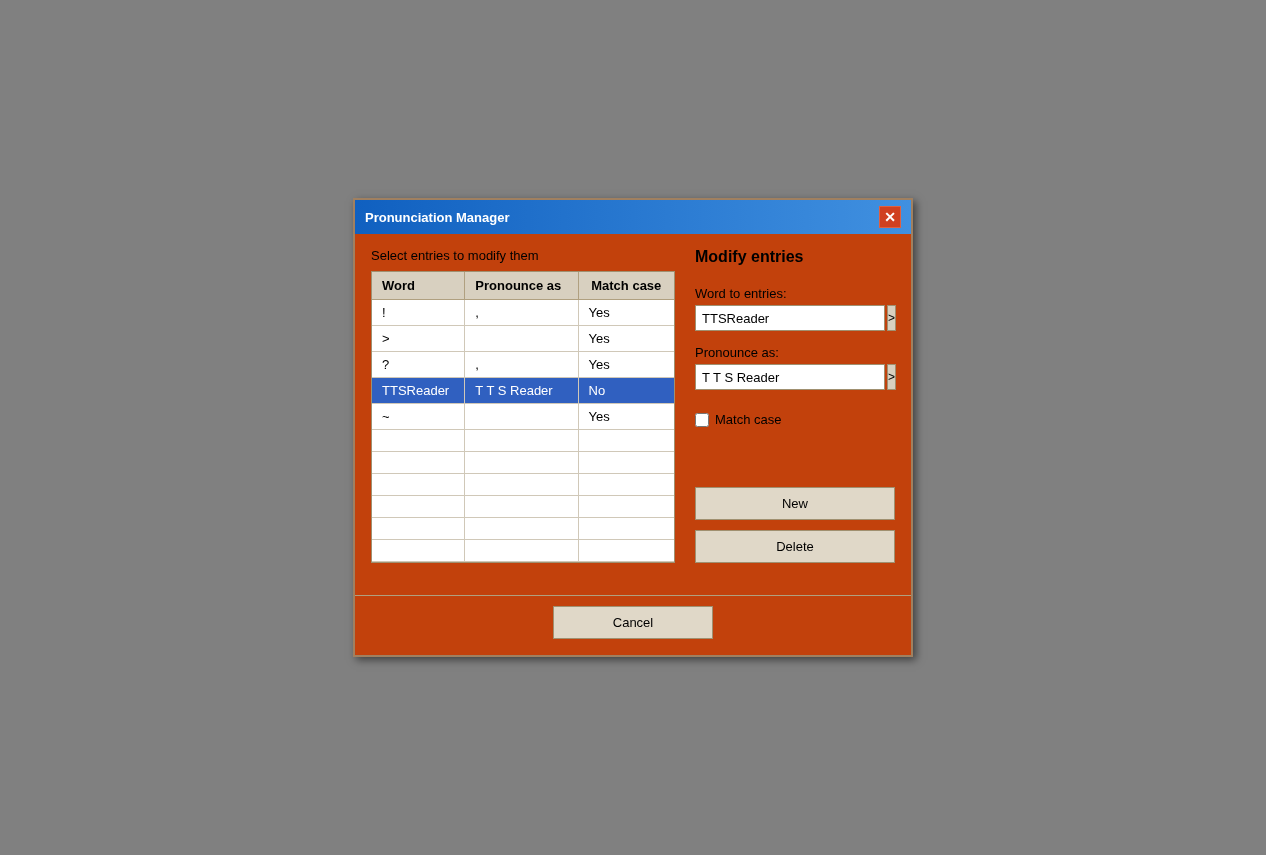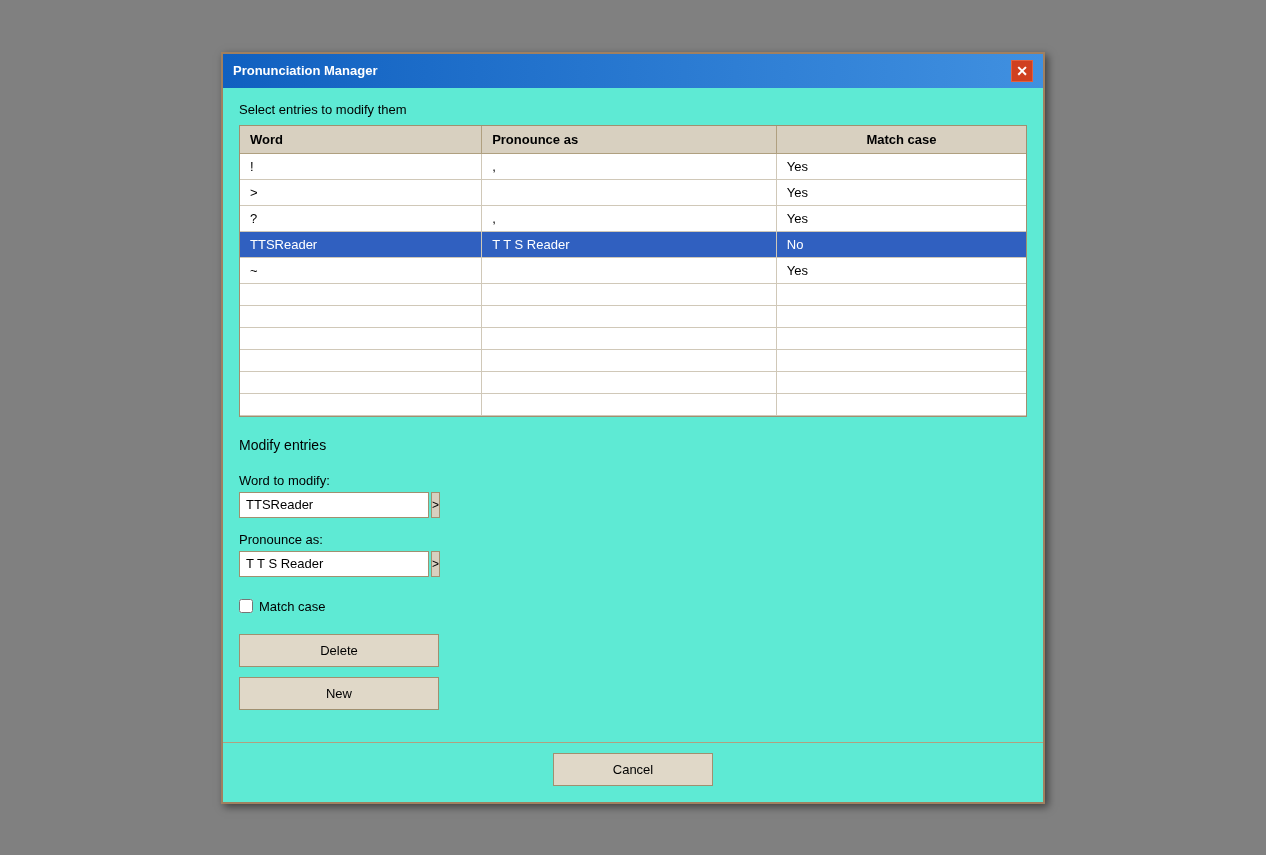--- a/index.html
+++ b/index.html
@@ -12,22 +12,22 @@
 
     body {
       background: #808080;
       display: flex;
       align-items: center;
       justify-content: center;
       min-height: 100vh;
     }
 
     .dialog {
-      width: 824px;
-      background: #5eead4;
+      width: 560px;
+      background: #c2410c;
       border: 2px solid #a08060;
       box-shadow: 3px 3px 8px rgba(0,0,0,0.5);
     }
 
     .title-bar {
       background: linear-gradient(to right, #1060c0, #4090e0);
       color: white;
       padding: 6px 10px;
       display: flex;
       align-items: center;
@@ -47,21 +47,20 @@
       justify-content: center;
       cursor: pointer;
       font-size: 14px;
       font-weight: bold;
     }
 
     .dialog-body {
       padding: 14px 16px 14px 16px;
       display: flex;
       gap: 20px;
-      flex-direction: column;
     }
 
     .left-panel {
       flex: 1;
     }
 
     .right-panel {
       width: 200px;
       display: flex;
       flex-direction: column;
@@ -205,22 +204,22 @@
       padding: 8px;
       border: 1px solid #a09070;
       background: #e0d8c8;
       cursor: pointer;
       font-size: 13px;
       color: #000;
       text-align: center;
     }
 
     .modify-header {
-      font-size: 14px;
-      font-weight: normal;
+      font-size: 16px;
+      font-weight: bold;
       margin-bottom: 10px;
     }
 
     .right-section {
       margin-bottom: 4px;
     }
 
     .spacer {
       flex: 1;
     }
@@ -307,21 +306,21 @@
               </tr>
             </tbody>
         </table>
       </div>
     </div>
 
     <div class="right-panel">
       <div class="modify-header">Modify entries</div>
 
       <div class="right-section">
-        <div class="right-label">Word to modify:</div>
+        <div class="right-label">Word to entries:</div>
         <div class="input-with-btn">
           <input type="text" value="TTSReader" style="">
           <button>&gt;</button>
         </div>
       </div>
 
       <div class="right-section">
         <div class="right-label">Pronounce as:</div>
         <div class="input-with-btn">
           <input type="text" value="T T S Reader" style="">
@@ -329,22 +328,22 @@
         </div>
       </div>
 
       <div class="checkbox-row">
         <input type="checkbox" style="">
         <span>Match case</span>
       </div>
 
       <div class="spacer"></div>
 
+      <button class="action-btn">New</button>
       <button class="action-btn">Delete</button>
-      <button class="action-btn">New</button>
     </div>
 
   </div>
 
   <div class="dialog-footer">
     <button class="footer-btn">Cancel</button>
   </div>
 </div>
 
 </body></html>

